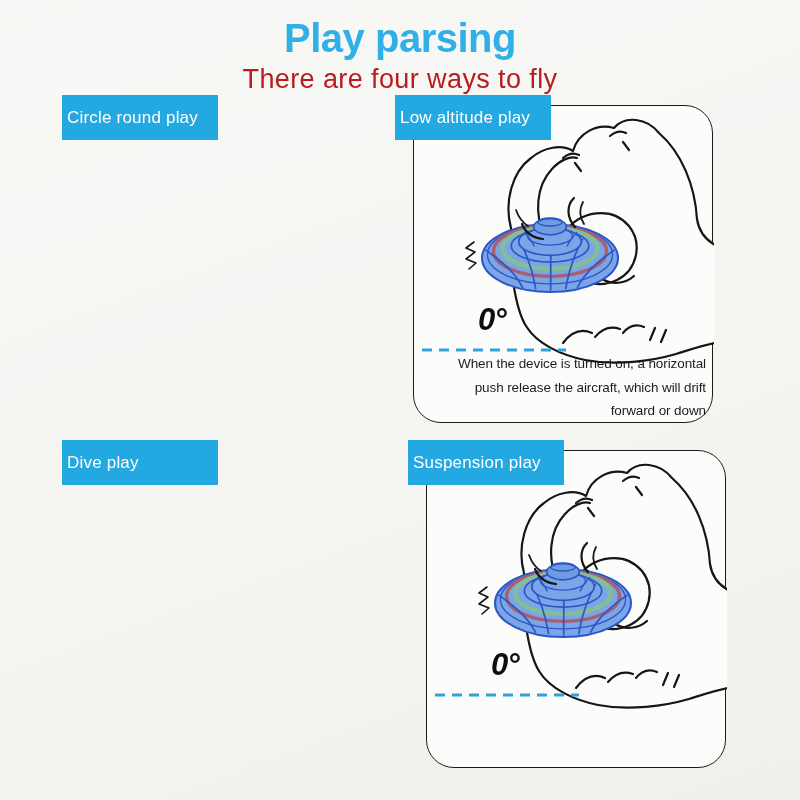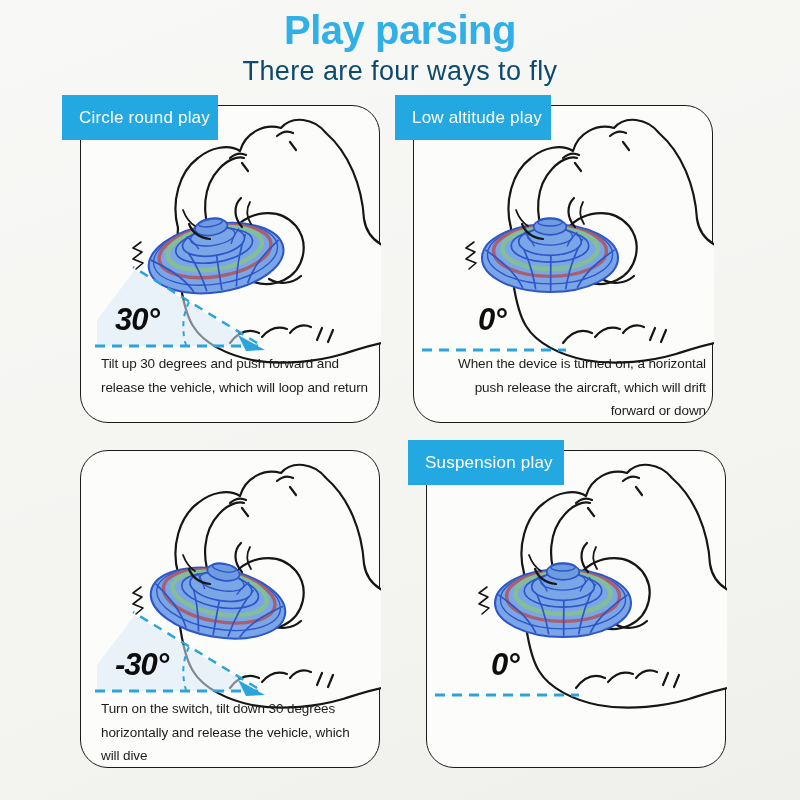--- a/index.html
+++ b/index.html
@@ -4,39 +4,39 @@
 <style>
   html,body{margin:0;padding:0;}
   body{
     width:800px;height:800px;overflow:hidden;
     font-family:"Liberation Sans", sans-serif;
     background:linear-gradient(160deg,#f8f8f6 0%,#f4f4f1 60%,#efefec 100%);
     position:relative;
   }
   .stage{position:absolute;inset:0;}
   .page-title{
-    text-align:center;margin-top:8px;
+    text-align:center;margin-top:16px;
     font-size:40px;font-weight:700;letter-spacing:-0.5px;
     color:var(--c-title-blue,#31b0e8);
   }
   .page-subtitle{
     text-align:center;margin-top:3px;
     font-size:27px;font-weight:500;letter-spacing:0.4px;
-    color:#0c4a6e;
+    color:#b91c1c;
   }
   .cell{position:absolute;width:340px;height:335px;}
   .cell-1{left:62px;top:95px;}
   .cell-2{left:395px;top:95px;text-align:right;}
   .cell-3{left:62px;top:440px;}
   .cell-4{left:408px;top:440px;}
   .band{
     position:absolute;left:0;top:0;width:156px;height:45px;
     background:var(--c-accent-blue,#24a8e2);
     color:#ffffff;display:flex;align-items:center;
-    padding-left:17px;box-sizing:border-box;
+    padding-left:5px;box-sizing:border-box;
     font-size:17px;letter-spacing:0.2px;
     z-index:3;
   }
   .panel{
     position:absolute;left:18px;top:10px;width:300px;height:318px;
     border:1.7px solid #1b1b1b;border-radius:28px;
     background:#fcfcfa;box-sizing:border-box;
     z-index:1;
   }
   .art{position:absolute;left:0;top:0;width:300px;height:318px;border-radius:26px;}
@@ -134,53 +134,37 @@
     </g>
   </defs>
 </svg>
 
 <div class="stage">
   <div class="page-title">Play parsing</div>
   <div class="page-subtitle">There are four ways to fly</div>
 
   <div class="cell cell-1" data-angle-style="wedge" data-tilt="up">
     <div class="band">Circle round play</div>
-    <div class="panel">
-      <svg class="art" viewBox="0 0 300 318">
-        <use href="#hand-art"></use>
-      </svg>
-      <div class="angle-label">30°</div>
-      <div class="desc">Tilt up 30 degrees and push forward and
-release the vehicle, which will loop and return</div>
-    </div>
   </div>
 
   <div class="cell cell-2" data-angle-style="flat" data-tilt="level">
     <div class="band">Low altitude play</div>
     <div class="panel">
       <svg class="art" viewBox="0 0 300 318">
         <use href="#hand-art"></use>
       </svg>
       <div class="angle-label">0°</div>
       <div class="desc">When the device is turned on, a horizontal
 push release the aircraft, which will drift
 forward or down</div>
     </div>
   </div>
 
   <div class="cell cell-3" data-angle-style="wedge" data-tilt="down">
-    <div class="panel">
-      <svg class="art" viewBox="0 0 300 318">
-        <use href="#hand-art"></use>
-      </svg>
-      <div class="angle-label">-30°</div>
-      <div class="desc">Turn on the switch, tilt down 30 degrees
-horizontally and release the vehicle, which
-will dive</div>
-    </div>
+    <div class="band">Dive play</div>
   </div>
 
   <div class="cell cell-4" data-angle-style="flat" data-tilt="level">
     <div class="band">Suspension play</div>
     <div class="panel">
       <svg class="art" viewBox="0 0 300 318">
         <use href="#hand-art"></use>
       </svg>
       <div class="angle-label">0°</div>
     </div>

